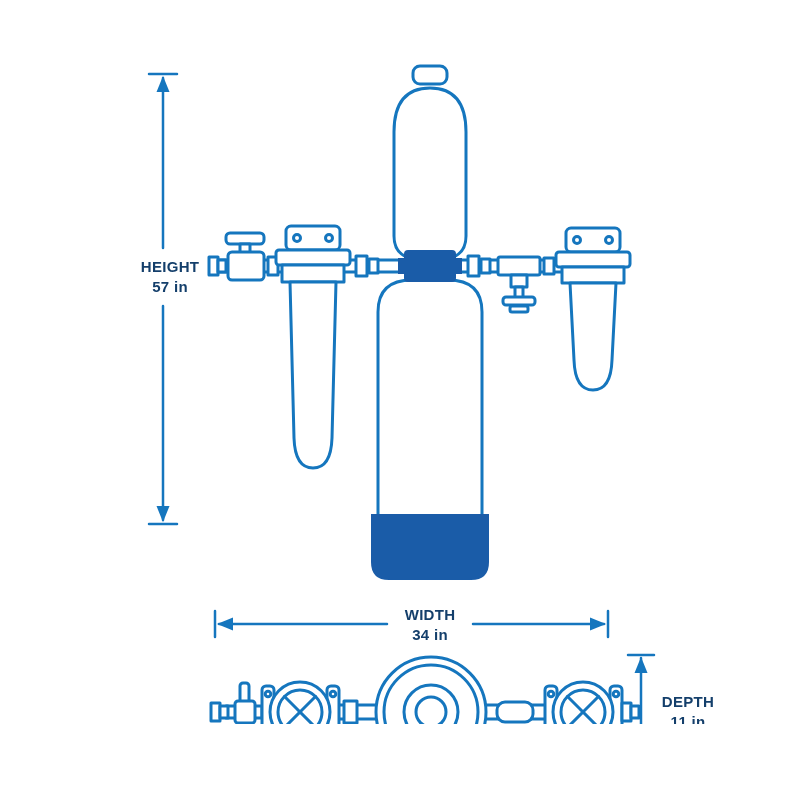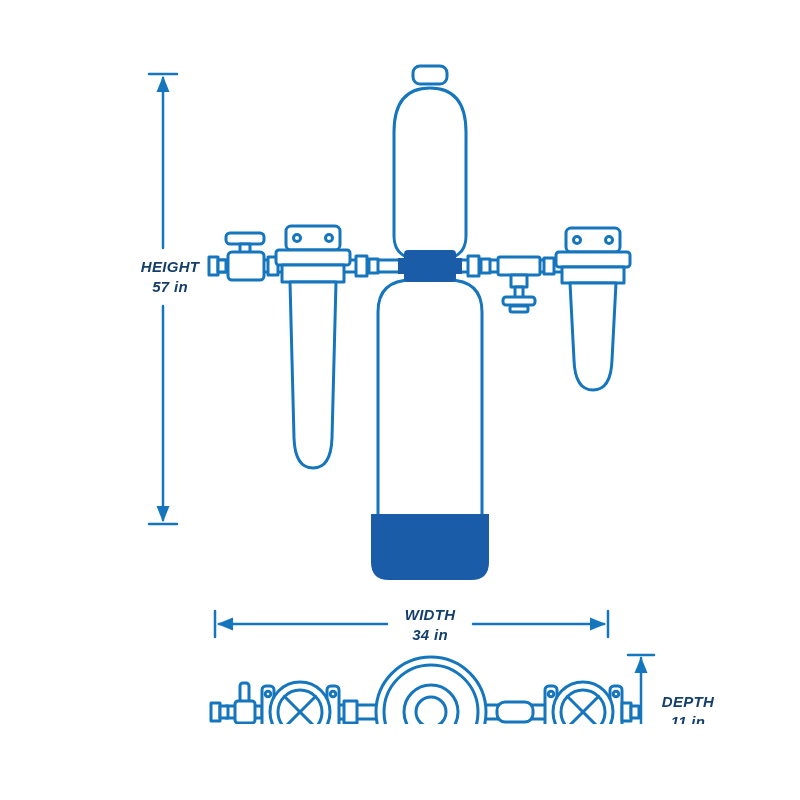--- a/index.html
+++ b/index.html
@@ -2,21 +2,21 @@
 <html style="--line: #1576be; --fill: #1a5ca8; --text: #143f6b; --bg: #ffffff;"><head>
 <meta charset="utf-8">
 <style>
   :root{
     --line:#1576be;
     --fill:#1a5ca8;
     --text:#143f6b;
     --bg:#ffffff;
   }
   html,body{margin:0;padding:0;background:var(--bg);}
-  .stage{position:relative;width:800px;height:724px;background:var(--bg);overflow:hidden;font-style:italic;}
+  .stage{position:relative;width:800px;height:724px;background:var(--bg);overflow:hidden;}
   svg{display:block;width:800px;height:800px;}
   .ln{fill:#ffffff;stroke:var(--line);stroke-width:3;stroke-linejoin:round;stroke-linecap:round;}
   .lnf{fill:none;stroke:var(--line);stroke-width:3;stroke-linejoin:round;stroke-linecap:round;}
   .fl{fill:var(--fill);stroke:none;}
   .dim{fill:none;stroke:var(--line);stroke-width:2.5;stroke-linecap:round;}
   .arr{fill:var(--line);stroke:none;}
   .lbl{fill:var(--text);font-family:"Liberation Sans",sans-serif;font-size:15px;font-weight:bold;letter-spacing:.3px;}
 </style>
 </head>
 <body>

